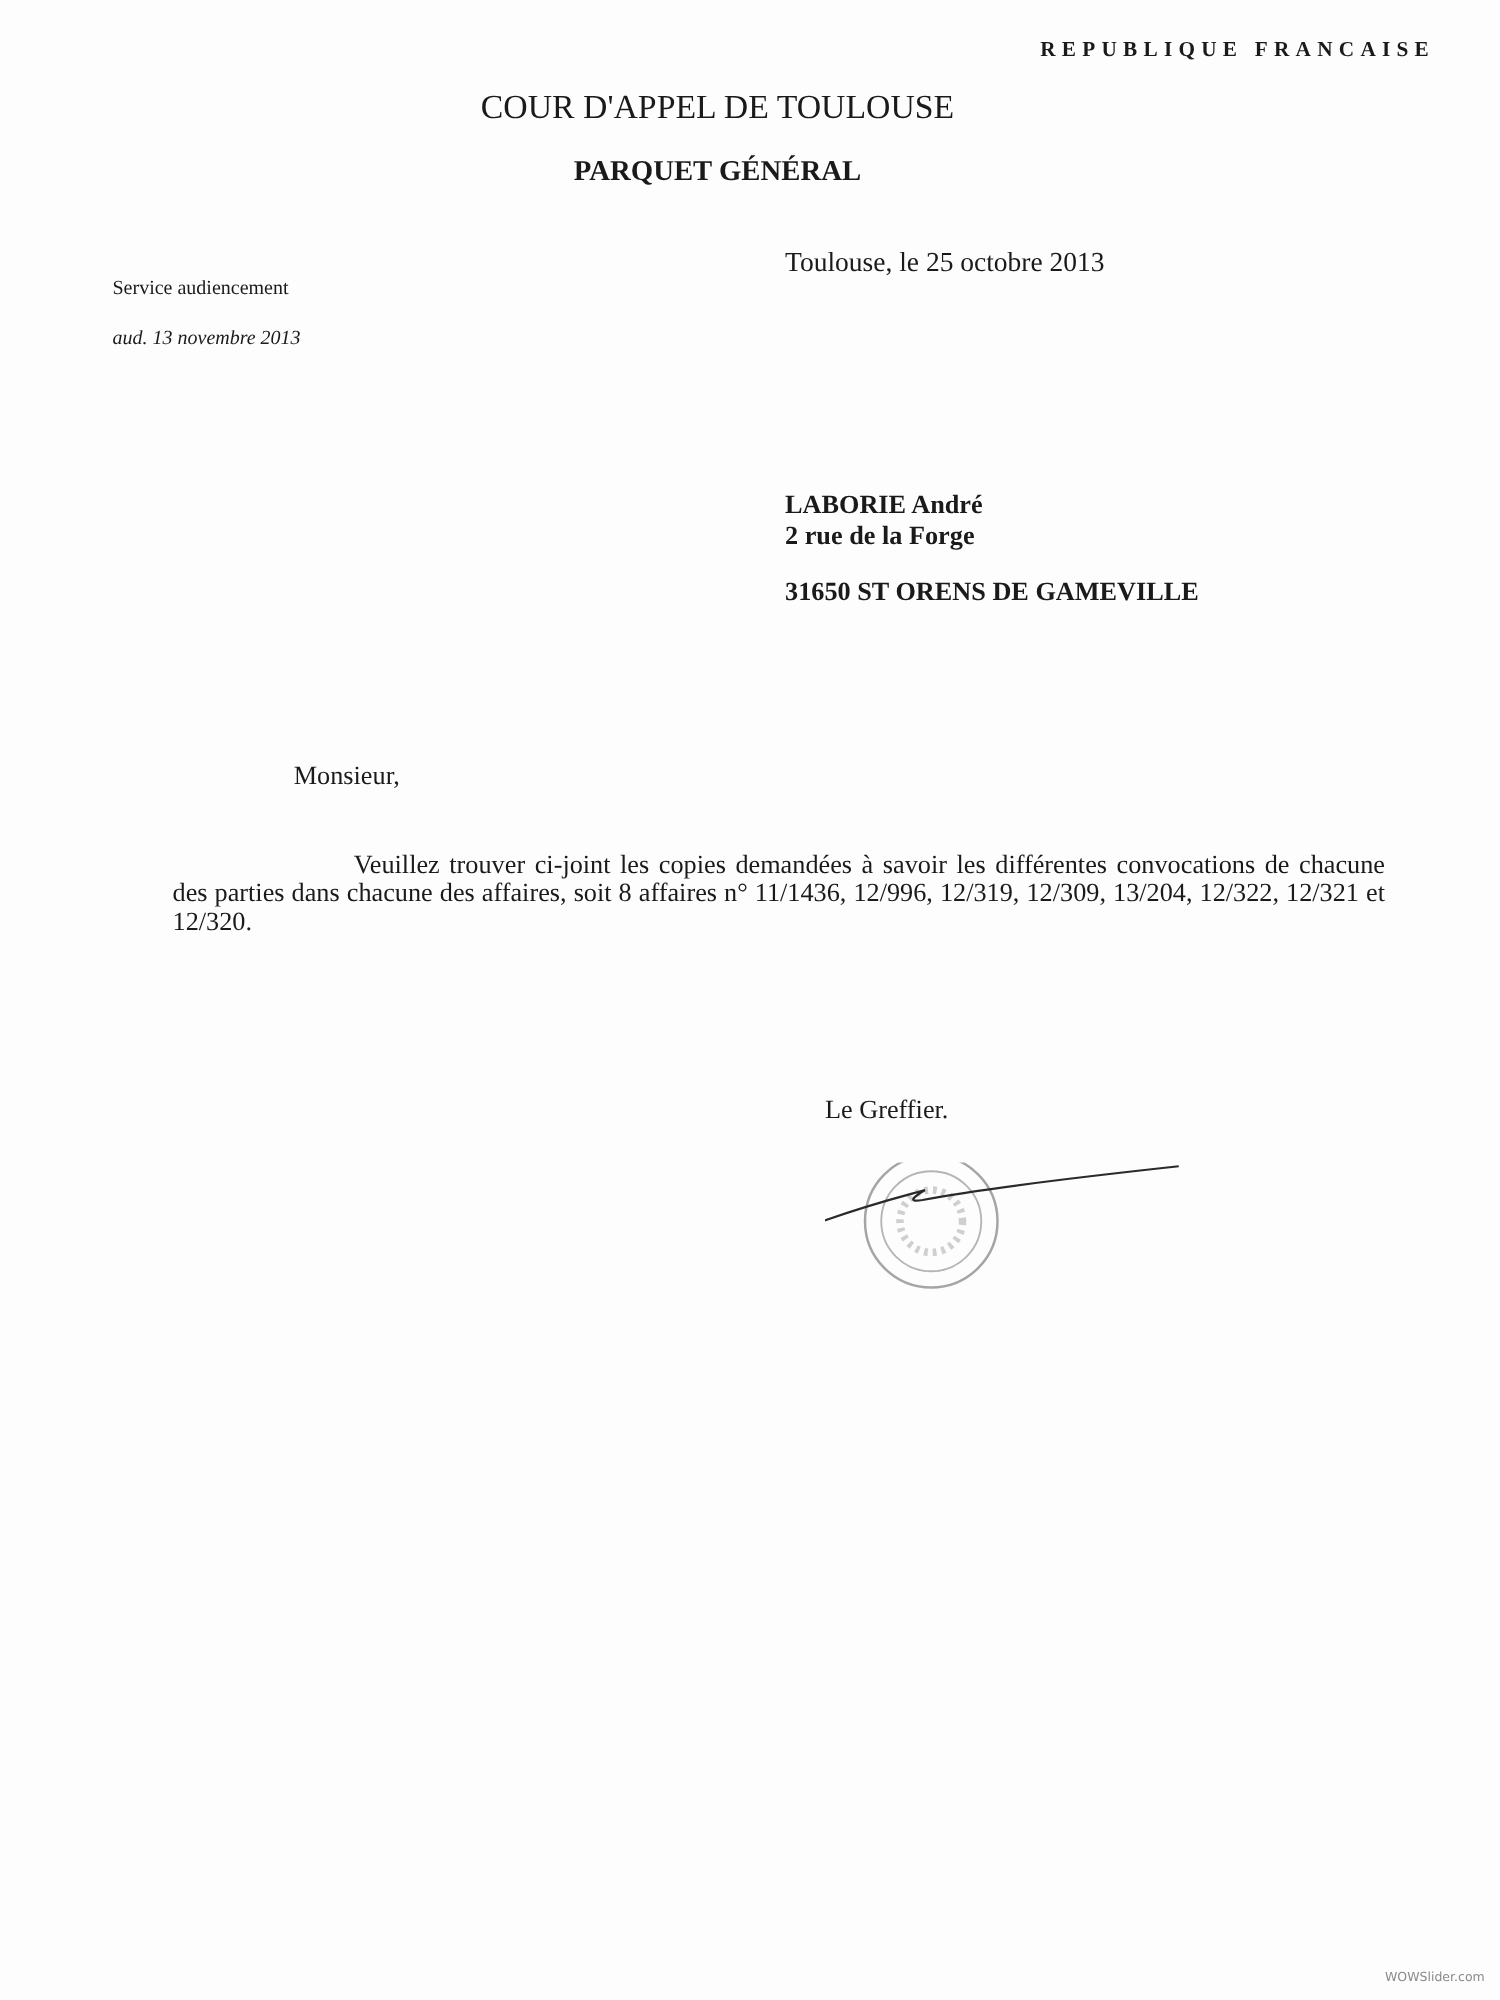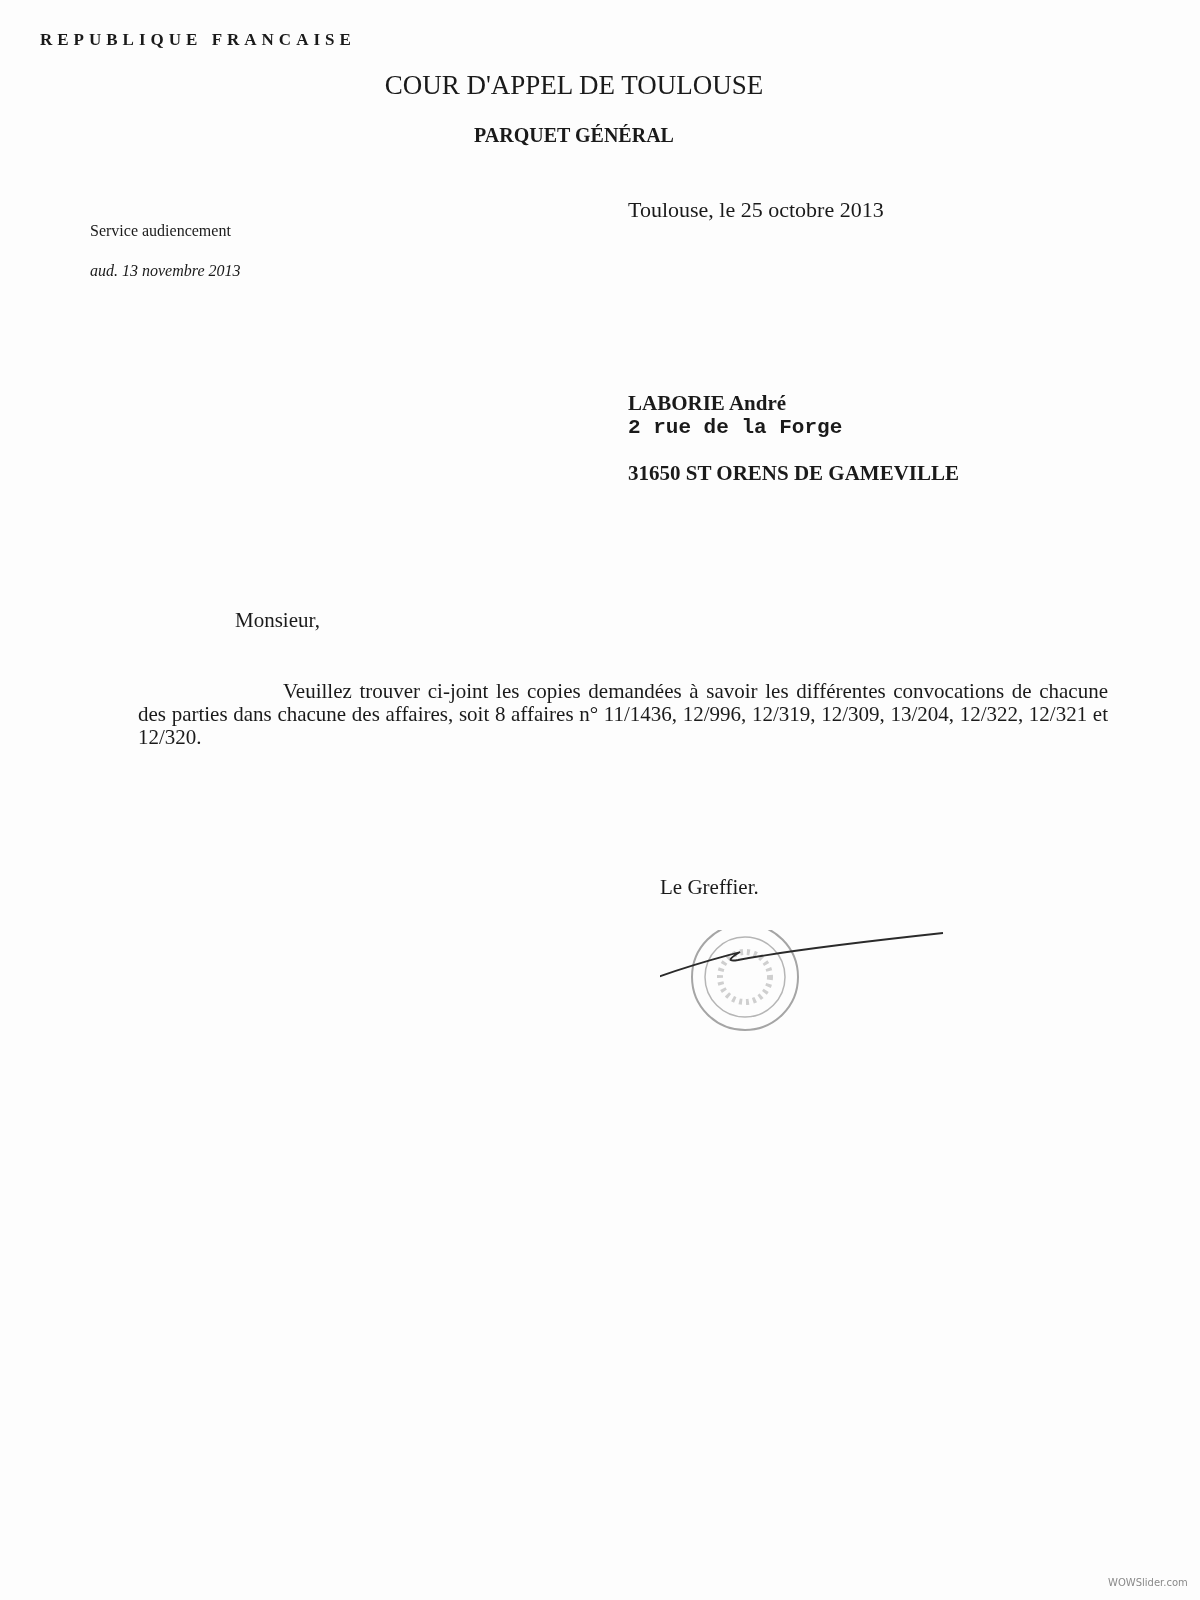--- a/index.html
+++ b/index.html
@@ -6,37 +6,37 @@
     body {
       width: 1200px; height: 1600px;
       background: #fdfdfd;
       position: relative;
       overflow: hidden;
       font-family: "Liberation Serif", "DejaVu Serif", serif;
       color: #1a1a1a;
     }
     .abs { position: absolute; white-space: nowrap; }
     .republique {
-      top: 30px; left: 0; width: 1148px; text-align: left;
-      font-weight: bold; font-size: 17px; letter-spacing: 5px; padding-left: 40px;
+      top: 30px; left: 0; width: 1148px; text-align: right;
+      font-weight: bold; font-size: 17px; letter-spacing: 5px;
     }
     .cour {
       top: 70px; left: 0; width: 1148px; text-align: center;
       font-weight: normal; font-size: 27px;
     }
     .parquet {
       top: 124px; left: 0; width: 1148px; text-align: center;
-      font-weight: bold; font-size: 20px;
+      font-weight: bold; font-size: 23px;
     }
     .date { top: 197px; left: 628px; font-size: 22px; }
     .service { top: 222px; left: 90px; font-size: 16px; }
     .aud { top: 262px; left: 90px; font-size: 16px; font-style: italic; }
     .addr { left: 628px; font-weight: bold; font-size: 21px; text-align: right; }
     .addr-name { top: 391px; }
-    .addr-street { top: 416px; font-family: Liberation Mono, monospace; }
+    .addr-street { top: 416px; }
     .addr-city { top: 461px; }
     .salutation { top: 608px; left: 235px; font-size: 21px; }
     .body-text {
       top: 680px; left: 90px; width: 970px;
       font-size: 21px; line-height: 23px;
       text-align: justify; white-space: normal;
       text-indent: 145px;
       margin-left: 48px;
     }
     .greffier { top: 875px; left: 660px; font-size: 21px; }

